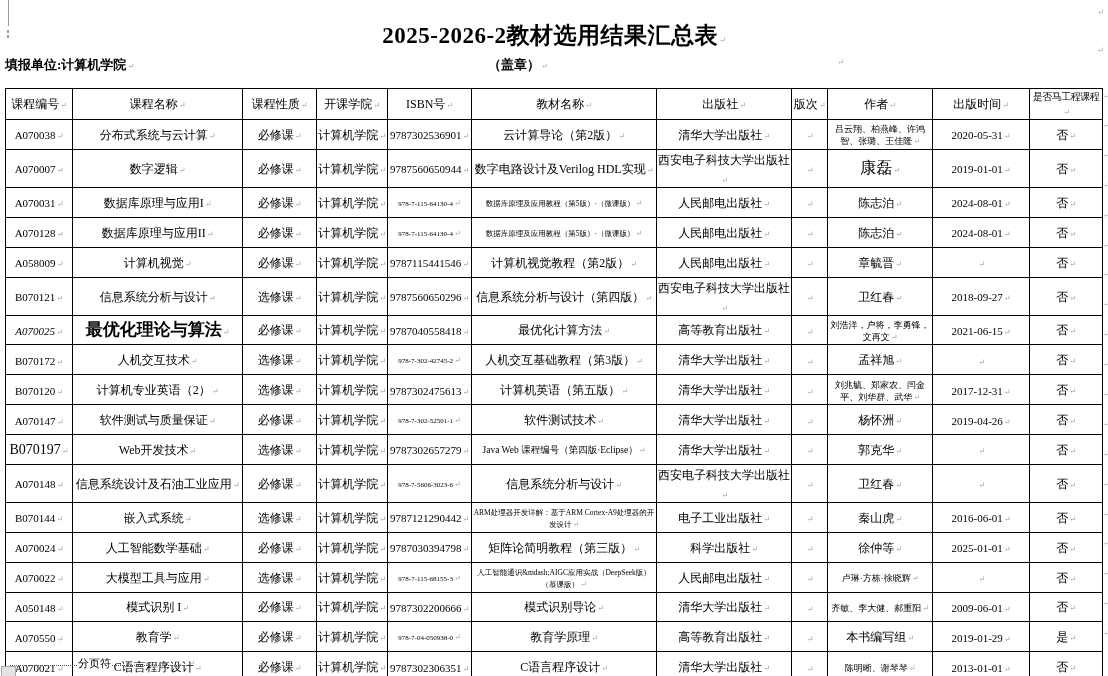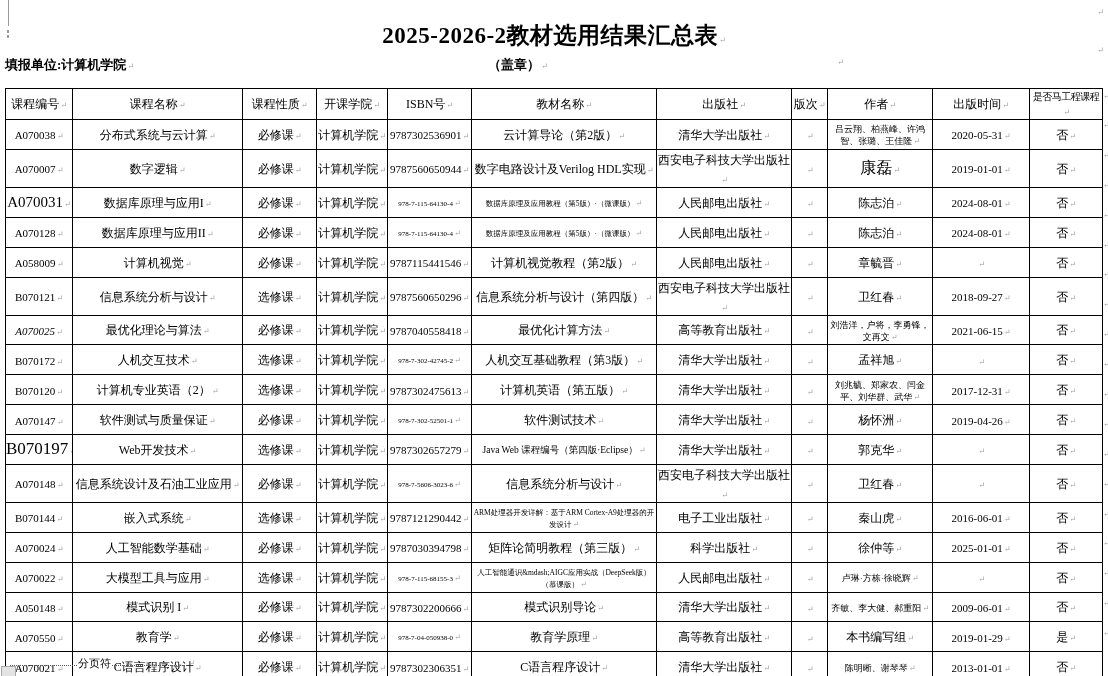--- a/index.html
+++ b/index.html
@@ -106,21 +106,21 @@
         <td><span class="ct" style="font-size: 12px;">计算机学院</span><span class="pmark">↵</span></td>
         <td><span class="ct" style="font-size: 11px;">9787560650944</span><span class="pmark">↵</span></td>
         <td><span class="ct" style="font-size: 12px;">数字电路设计及Verilog HDL实现</span><span class="pmark">↵</span></td>
         <td><span class="ct" style="font-size: 12px;">西安电子科技大学出版社</span><span class="pmark">↵</span></td>
         <td><span class="ct" style="font-size: 12px;"></span><span class="pmark">↵</span></td>
         <td><span class="ct" style="font-size: 16px;">康磊</span><span class="pmark">↵</span></td>
         <td><span class="ct" style="font-size: 11px;">2019-01-01</span><span class="pmark">↵</span></td>
         <td><span class="ct" style="font-size: 12px;">否</span><span class="pmark">↵</span></td>
       </tr>
       <tr>
-        <td><span class="ct" style="font-size: 15px;">A070031</span><span class="pmark">↵</span></td>
+        <td><span class="ct" style="font-size: 11px;">A070031</span><span class="pmark">↵</span></td>
         <td><span class="ct" style="font-size: 12px;">数据库原理与应用I</span><span class="pmark">↵</span></td>
         <td><span class="ct" style="font-size: 12px;">必修课</span><span class="pmark">↵</span></td>
         <td><span class="ct" style="font-size: 12px;">计算机学院</span><span class="pmark">↵</span></td>
         <td style="line-height: 9px;"><span class="ct" style="font-size: 7px;">978-7-115-64130-4</span><span class="pmark">↵</span></td>
         <td style="line-height: 9px;"><span class="ct" style="font-size: 7.5px;">数据库原理及应用教程（第5版）·（微课版）</span><span class="pmark">↵</span></td>
         <td><span class="ct" style="font-size: 12px;">人民邮电出版社</span><span class="pmark">↵</span></td>
         <td><span class="ct" style="font-size: 12px;"></span><span class="pmark">↵</span></td>
         <td><span class="ct" style="font-size: 12px;">陈志泊</span><span class="pmark">↵</span></td>
         <td><span class="ct" style="font-size: 11px;">2024-08-01</span><span class="pmark">↵</span></td>
         <td><span class="ct" style="font-size: 12px;">否</span><span class="pmark">↵</span></td>
@@ -159,21 +159,21 @@
         <td><span class="ct" style="font-size: 11px;">9787560650296</span><span class="pmark">↵</span></td>
         <td><span class="ct" style="font-size: 12px;">信息系统分析与设计（第四版）</span><span class="pmark">↵</span></td>
         <td><span class="ct" style="font-size: 12px;">西安电子科技大学出版社</span><span class="pmark">↵</span></td>
         <td><span class="ct" style="font-size: 12px;"></span><span class="pmark">↵</span></td>
         <td><span class="ct" style="font-size: 12px;">卫红春</span><span class="pmark">↵</span></td>
         <td><span class="ct" style="font-size: 11px;">2018-09-27</span><span class="pmark">↵</span></td>
         <td><span class="ct" style="font-size: 12px;">否</span><span class="pmark">↵</span></td>
       </tr>
       <tr>
         <td><span class="ct" style="font-size: 11px; font-style: italic;">A070025</span><span class="pmark">↵</span></td>
-        <td><span class="ct" style="font-size: 12px;">最优化理论与算法</span><span class="pmark">↵</span></td>
+        <td><span class="ct" style="font-size: 17px; font-weight: bold;">最优化理论与算法</span><span class="pmark">↵</span></td>
         <td><span class="ct" style="font-size: 12px;">必修课</span><span class="pmark">↵</span></td>
         <td><span class="ct" style="font-size: 12px;">计算机学院</span><span class="pmark">↵</span></td>
         <td><span class="ct" style="font-size: 11px;">9787040558418</span><span class="pmark">↵</span></td>
         <td><span class="ct" style="font-size: 12px;">最优化计算方法</span><span class="pmark">↵</span></td>
         <td><span class="ct" style="font-size: 12px;">高等教育出版社</span><span class="pmark">↵</span></td>
         <td><span class="ct" style="font-size: 12px;"></span><span class="pmark">↵</span></td>
         <td style="line-height: 9px;"><span class="ct" style="font-size: 9px;">刘浩洋，户将，李勇锋，文再文</span><span class="pmark">↵</span></td>
         <td><span class="ct" style="font-size: 11px;">2021-06-15</span><span class="pmark">↵</span></td>
         <td><span class="ct" style="font-size: 12px;">否</span><span class="pmark">↵</span></td>
       </tr>
@@ -210,21 +210,21 @@
         <td><span class="ct" style="font-size: 12px;">计算机学院</span><span class="pmark">↵</span></td>
         <td style="line-height: 9px;"><span class="ct" style="font-size: 7px;">978-7-302-52501-1</span><span class="pmark">↵</span></td>
         <td><span class="ct" style="font-size: 12px;">软件测试技术</span><span class="pmark">↵</span></td>
         <td><span class="ct" style="font-size: 12px;">清华大学出版社</span><span class="pmark">↵</span></td>
         <td><span class="ct" style="font-size: 12px;"></span><span class="pmark">↵</span></td>
         <td><span class="ct" style="font-size: 12px;">杨怀洲</span><span class="pmark">↵</span></td>
         <td><span class="ct" style="font-size: 11px;">2019-04-26</span><span class="pmark">↵</span></td>
         <td><span class="ct" style="font-size: 12px;">否</span><span class="pmark">↵</span></td>
       </tr>
       <tr>
-        <td><span class="ct" style="font-size: 17px;">B070197</span><span class="pmark">↵</span></td>
+        <td><span class="ct" style="font-size: 14px;">B070197</span><span class="pmark">↵</span></td>
         <td><span class="ct" style="font-size: 12px;">Web开发技术</span><span class="pmark">↵</span></td>
         <td><span class="ct" style="font-size: 12px;">选修课</span><span class="pmark">↵</span></td>
         <td><span class="ct" style="font-size: 12px;">计算机学院</span><span class="pmark">↵</span></td>
         <td><span class="ct" style="font-size: 11px;">9787302657279</span><span class="pmark">↵</span></td>
         <td style="line-height: 9px;"><span class="ct" style="font-size: 9.5px;">Java Web 课程编号（第四版·Eclipse）</span><span class="pmark">↵</span></td>
         <td><span class="ct" style="font-size: 12px;">清华大学出版社</span><span class="pmark">↵</span></td>
         <td><span class="ct" style="font-size: 12px;"></span><span class="pmark">↵</span></td>
         <td><span class="ct" style="font-size: 12px;">郭克华</span><span class="pmark">↵</span></td>
         <td><span class="ct" style="font-size: 11px;"></span><span class="pmark">↵</span></td>
         <td><span class="ct" style="font-size: 12px;">否</span><span class="pmark">↵</span></td>

